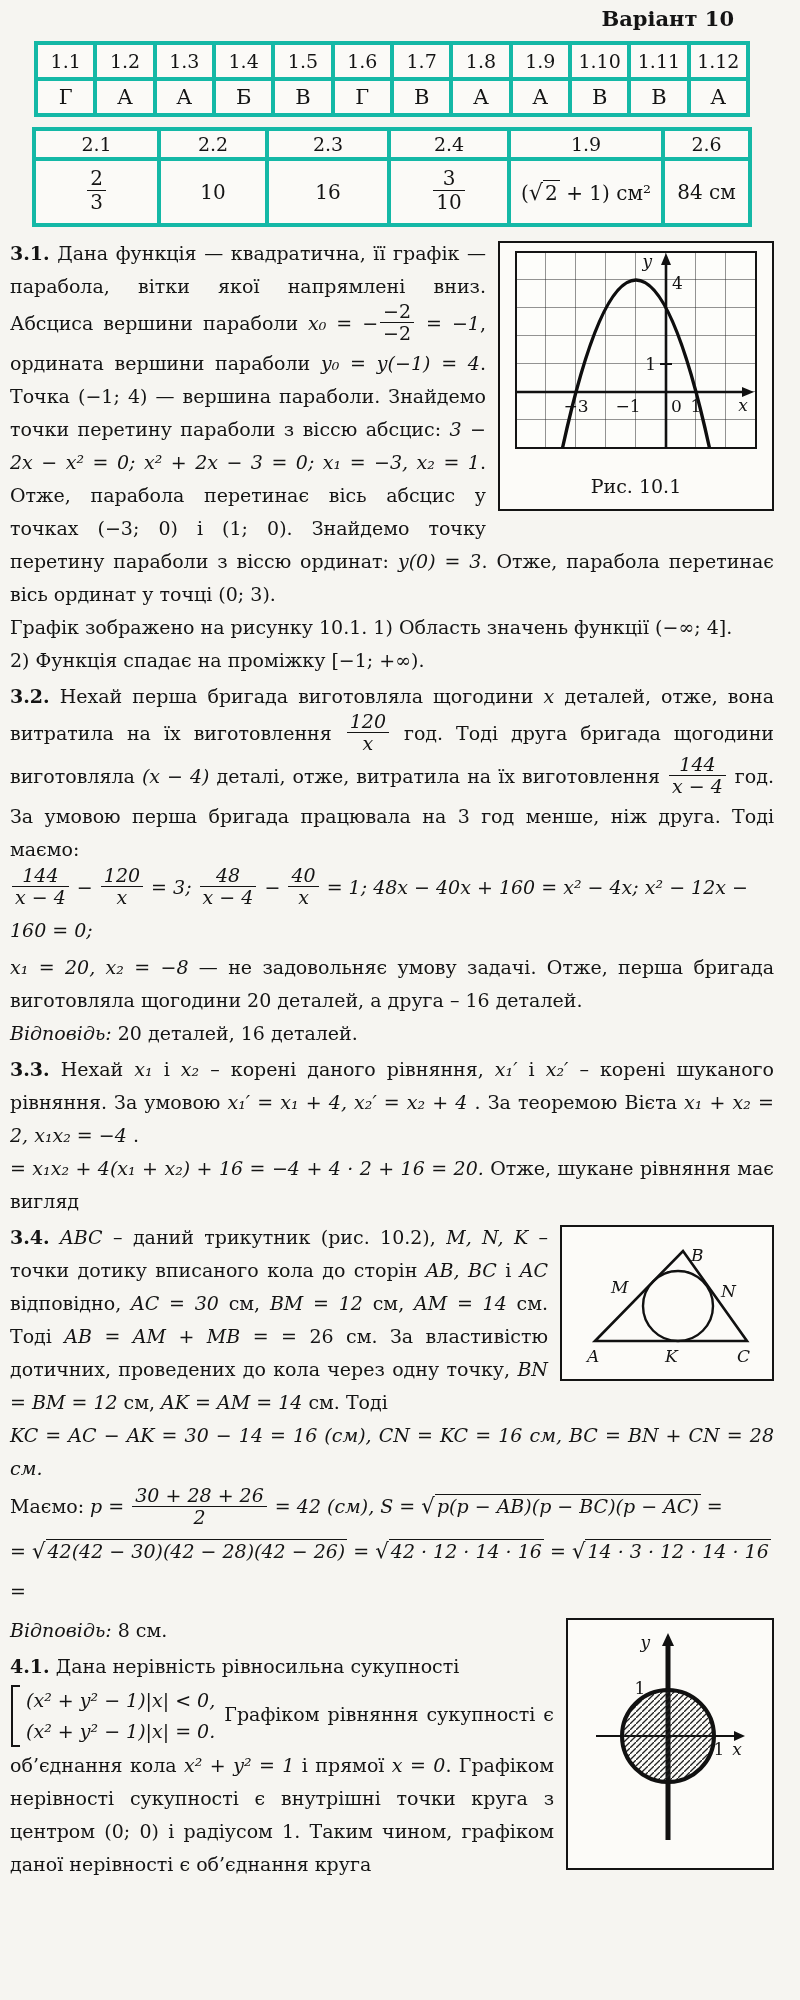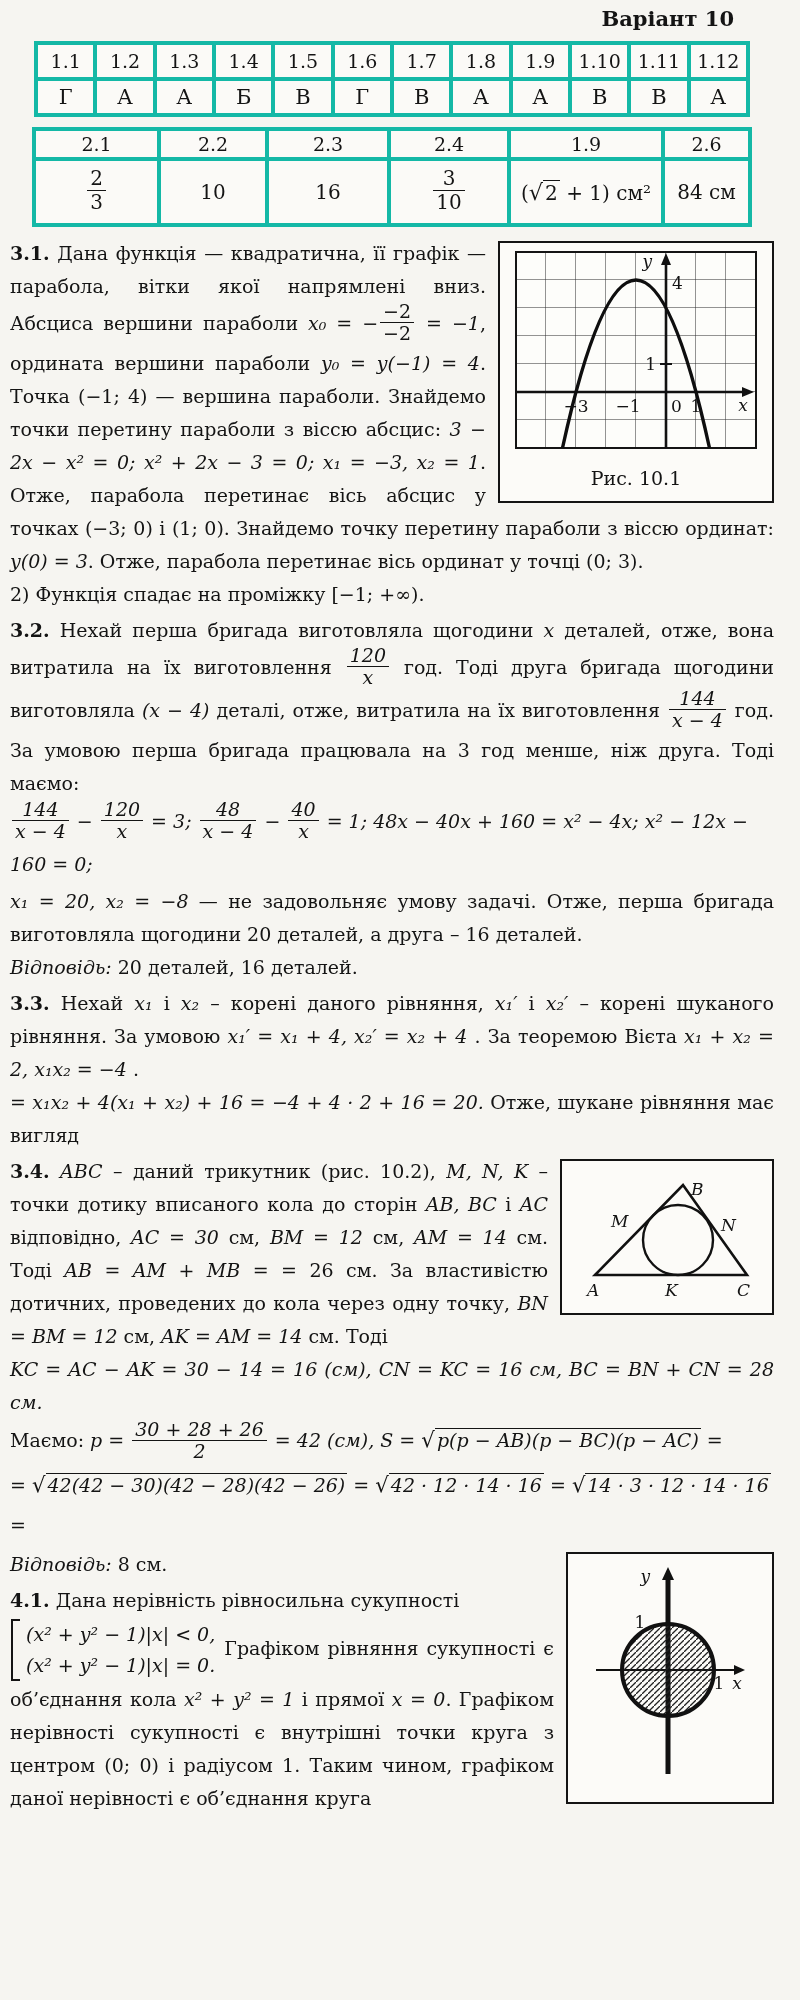--- a/index.html
+++ b/index.html
@@ -24,21 +24,21 @@
   .frac .d{display:block;padding:0 3px;}
   .sqrt{display:inline-block;white-space:nowrap;}
   .sqrt .sg{font-style:normal;font-size:1.12em;}
   .sqrt .rd{border-top:1.5px solid #141414;padding:0 2px;}
   .sys{display:inline-flex;align-items:center;vertical-align:middle;margin:2px 1px;}
   .sys .brk{align-self:stretch;width:7px;border:2.4px solid #141414;border-right:none;margin-right:6px;}
   .sys .rows{display:inline-block;text-align:right;}
   .sys .row{display:block;line-height:31px;}
   .figbox{float:right;border:2.6px solid #141414;background:#fcfbf8;text-align:center;
           margin:4px 0 8px 12px;padding:8px 7px 2px 7px;}
-  .figbox .cap{font-size:19px;padding:3px 0 4px 0;}
+  .figbox .cap{font-size:19px;padding:3px 0 4px 0;margin-top:8px;}
   svg text{font-family:"DejaVu Serif","Liberation Serif",serif;font-size:17px;fill:#141414;}
   svg text.it{font-style:italic;}
 </style>
 </head>
 <body>
 
 <div class="page">
 
   <div class="title">Варіант 10</div>
 
@@ -125,20 +125,21 @@
         <text x="141" y="119" text-anchor="end">1</text>
         <text x="61" y="161" text-anchor="middle">−3</text>
         <text x="113" y="161" text-anchor="middle">−1</text>
         <text x="156" y="161" text-anchor="start">0</text>
         <text x="181" y="161" text-anchor="middle">1</text>
         <text class="it" x="228" y="160" text-anchor="middle">x</text>
       </svg>
       <div class="cap">Рис. 10.1</div>
     </div>
     <span class="b">3.1.</span><span> Дана функція — квадратична, її графік — парабола, вітки якої напрямлені вниз. Абсциса вершини параболи </span><span class="m">x₀ = −</span><span class="frac"><span class="n">−2</span><span class="d">−2</span></span><span class="m"> = −1</span><span>, ордината вершини параболи </span><span class="m">y₀ = y(−1) = 4</span><span>. Точка (−1; 4) — вершина параболи. Знайдемо точки перетину параболи з віссю абсцис: </span><span class="m">3 − 2x − x² = 0;  x² + 2x − 3 = 0;  x₁ = −3,  x₂ = 1</span><span>. Отже, парабола перетинає вісь абсцис у точках (−3; 0) і (1; 0). Знайдемо точку перетину параболи з віссю ординат: </span><span class="m">y(0) = 3</span><span>. Отже, парабола перетинає вісь ординат у точці (0; 3).</span>
+    <div>Графік зображено на рисунку 10.1. 1) Область значень функції (−∞; 4].</div>
     <div>2) Функція спадає на проміжку  [−1; +∞).</div>
   </div>
 
   <div class="para">
     <span class="b">3.2.</span><span> Нехай перша бригада виготовляла щогодини </span><span class="m">x</span><span> деталей, отже, вона витратила на їх виготовлення </span><span class="frac m"><span class="n">120</span><span class="d">x</span></span><span> год. Тоді друга бригада щогодини виготовляла </span><span class="m">(x − 4)</span><span> деталі, отже, витратила на їх виготовлення </span><span class="frac m"><span class="n">144</span><span class="d">x − 4</span></span><span> год. За умовою перша бригада працювала на 3 год менше, ніж друга. Тоді маємо:</span>
     <div class="eq">
       <span class="frac m"><span class="n">144</span><span class="d">x − 4</span></span><span class="m"> − </span><span class="frac m"><span class="n">120</span><span class="d">x</span></span><span class="m"> = 3;  </span><span class="frac m"><span class="n">48</span><span class="d">x − 4</span></span><span class="m"> − </span><span class="frac m"><span class="n">40</span><span class="d">x</span></span><span class="m"> = 1;  48x − 40x + 160 = x² − 4x;  x² − 12x − 160 = 0;</span>
     </div>
     <div><span class="m">x₁ = 20,  x₂ = −8</span><span> — не задовольняє умову задачі. Отже, перша бригада виготовляла щогодини 20 деталей, а друга – 16 деталей.</span></div>
     <div><span class="m">Відповідь:</span><span> 20 деталей, 16 деталей.</span></div>

